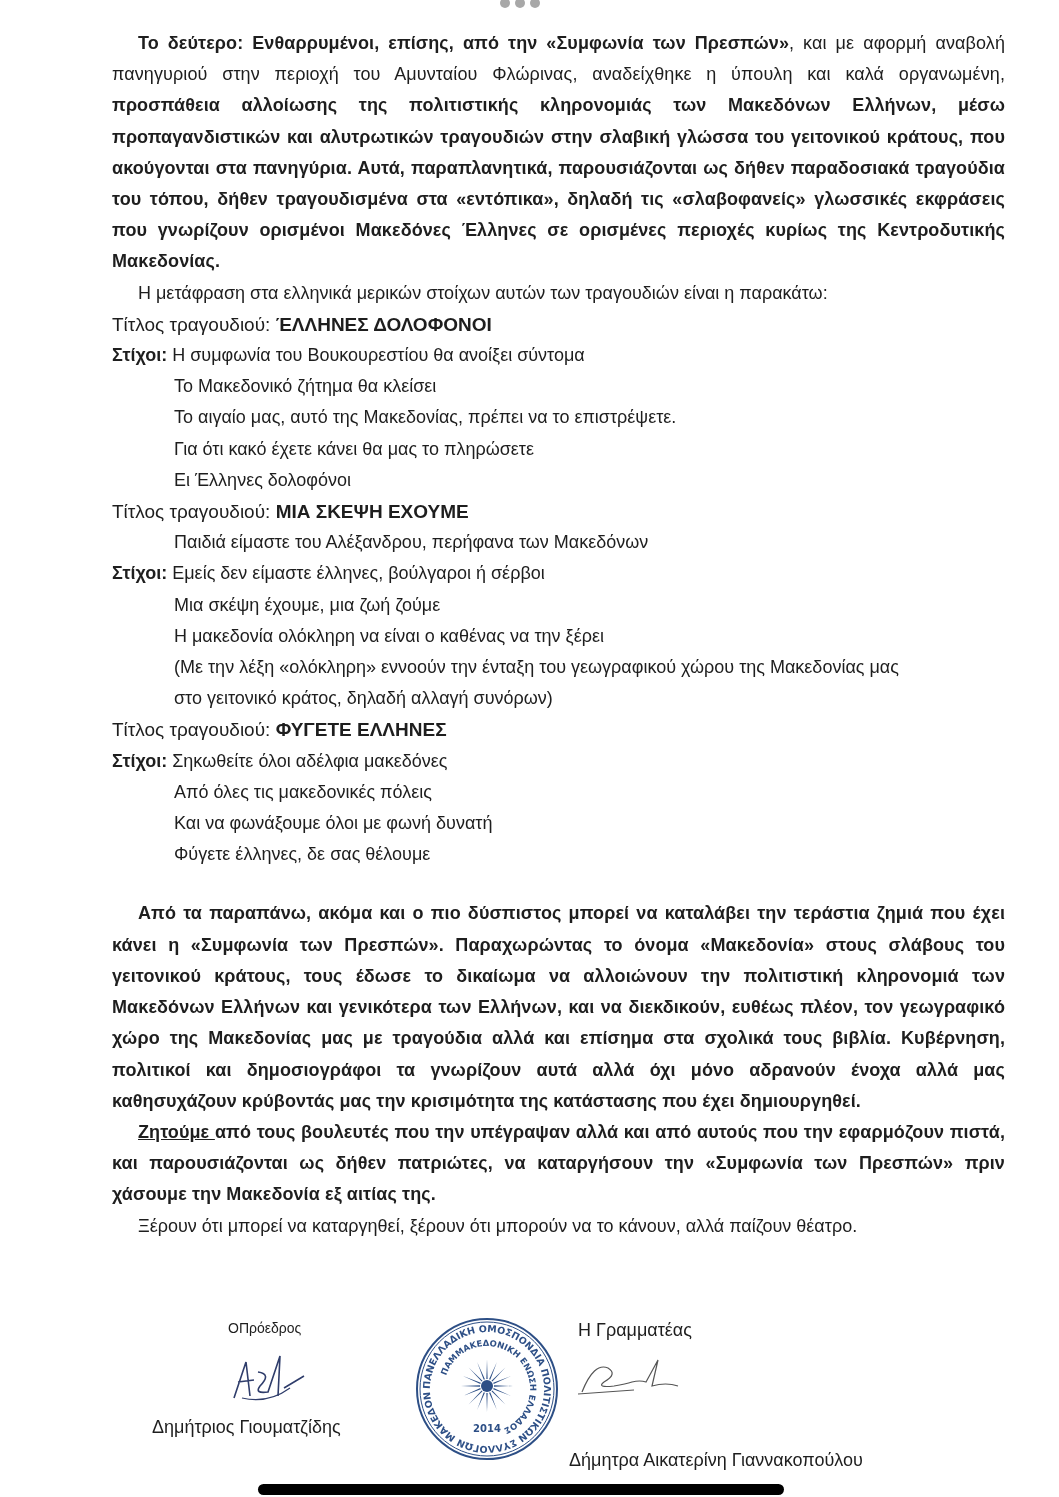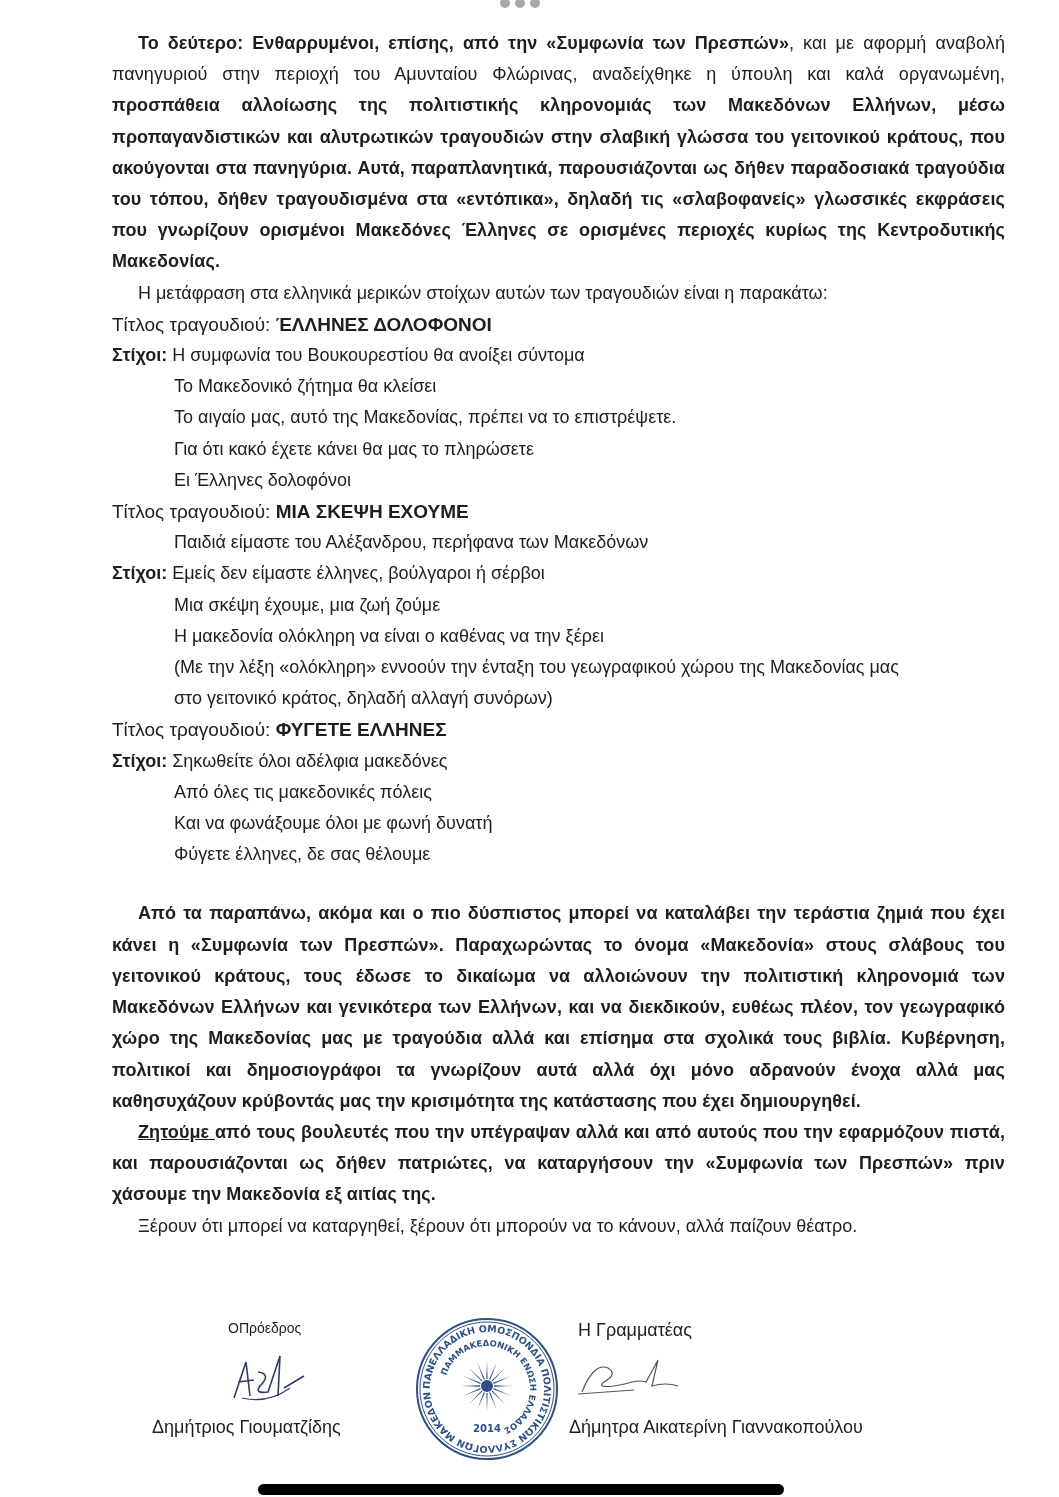--- a/index.html
+++ b/index.html
@@ -121,16 +121,16 @@
     </g>
   <text x="73" y="116" text-anchor="middle" font-size="10" font-weight="bold" fill="#2d4f86" font-family="DejaVu Sans, sans-serif">2014</text>
 </svg>
 
 <div>
   <div class="sig-role" style="left:578px; top:1320px; font-size:18px;">Η Γραμματέας</div>
   <svg style="position:absolute; left:574px; top:1352px;" width="110" height="48">
     <path d="M8 40 Q20 10 34 16 Q44 22 30 30 Q22 36 40 34 Q52 32 58 30 Q66 28 72 30 L84 8 L78 34 Q92 30 104 34" stroke="#555" stroke-width="1.2" fill="none"></path>
     <path d="M4 42 L60 38" stroke="#555" stroke-width="1" fill="none"></path>
   </svg>
-  <div class="sig-name" style="left:569px; top:1417px; font-size:18px;">Δήμητρα Αικατερίνη Γιαννακοπούλου</div>
+  <div class="sig-name" style="left:569px; top:1450px; font-size:18px;">Δήμητρα Αικατερίνη Γιαννακοπούλου</div>
 </div>
 
 <div class="home-bar"></div>
 
 </body></html>

